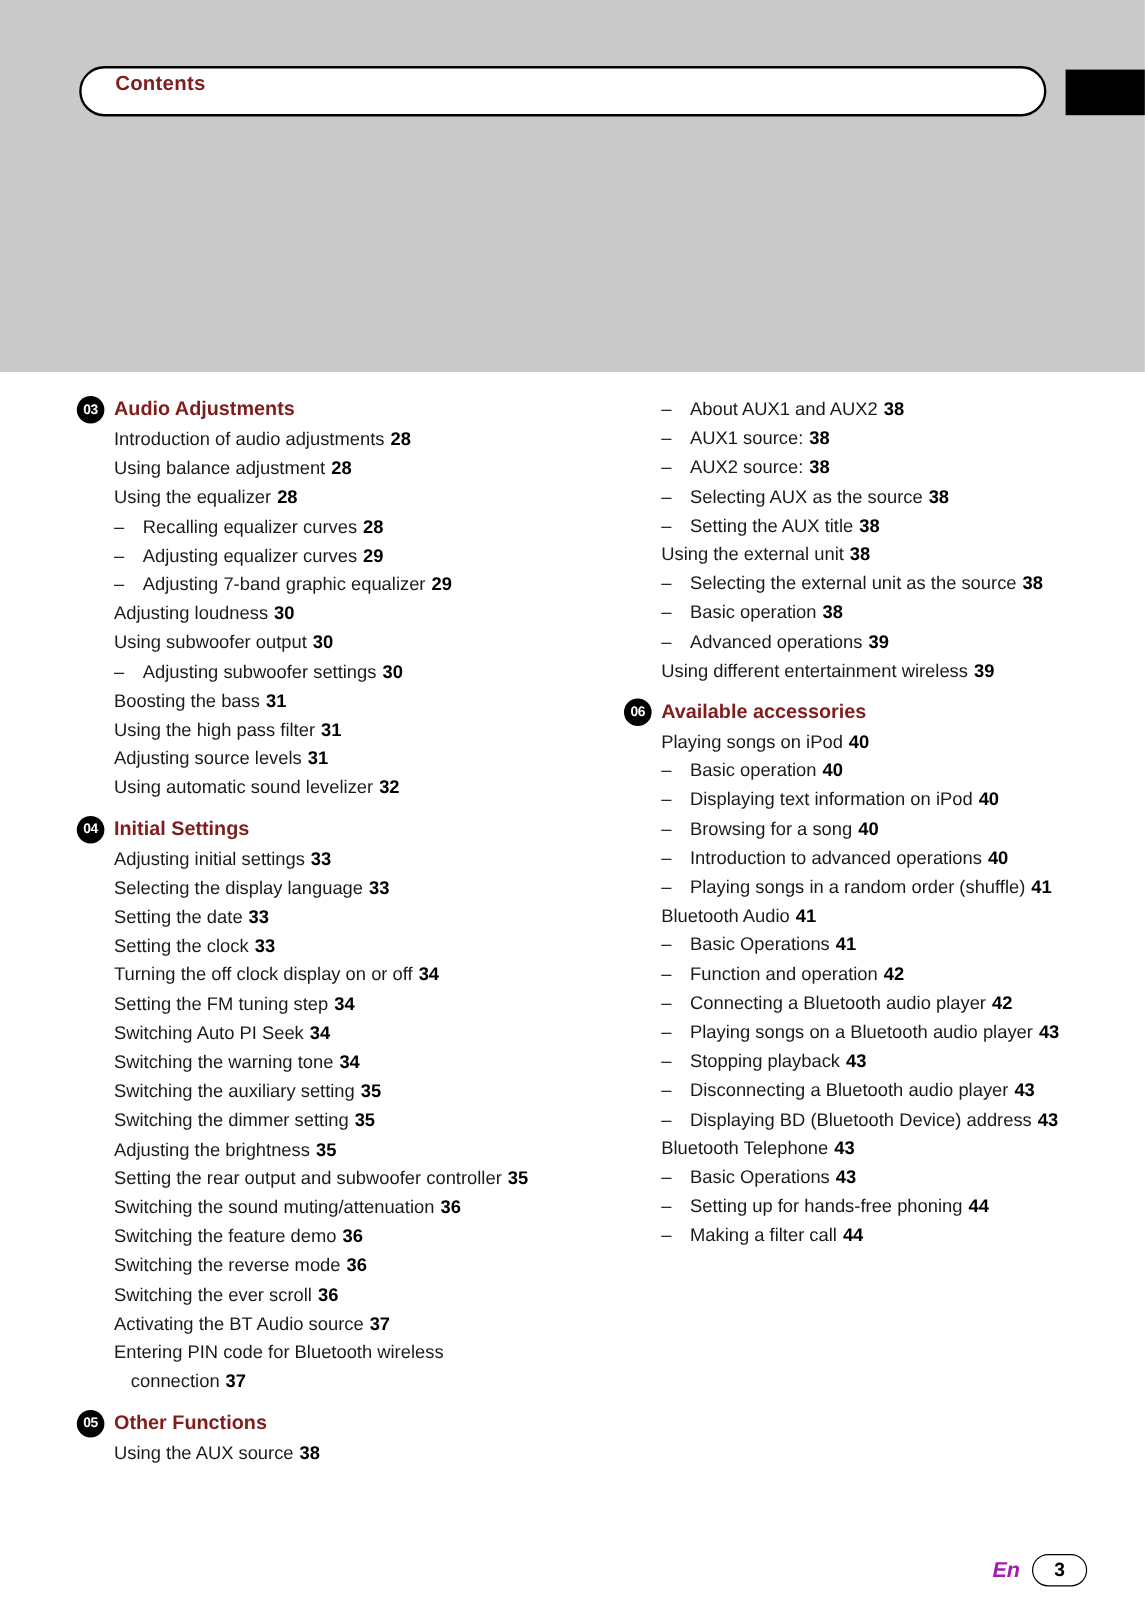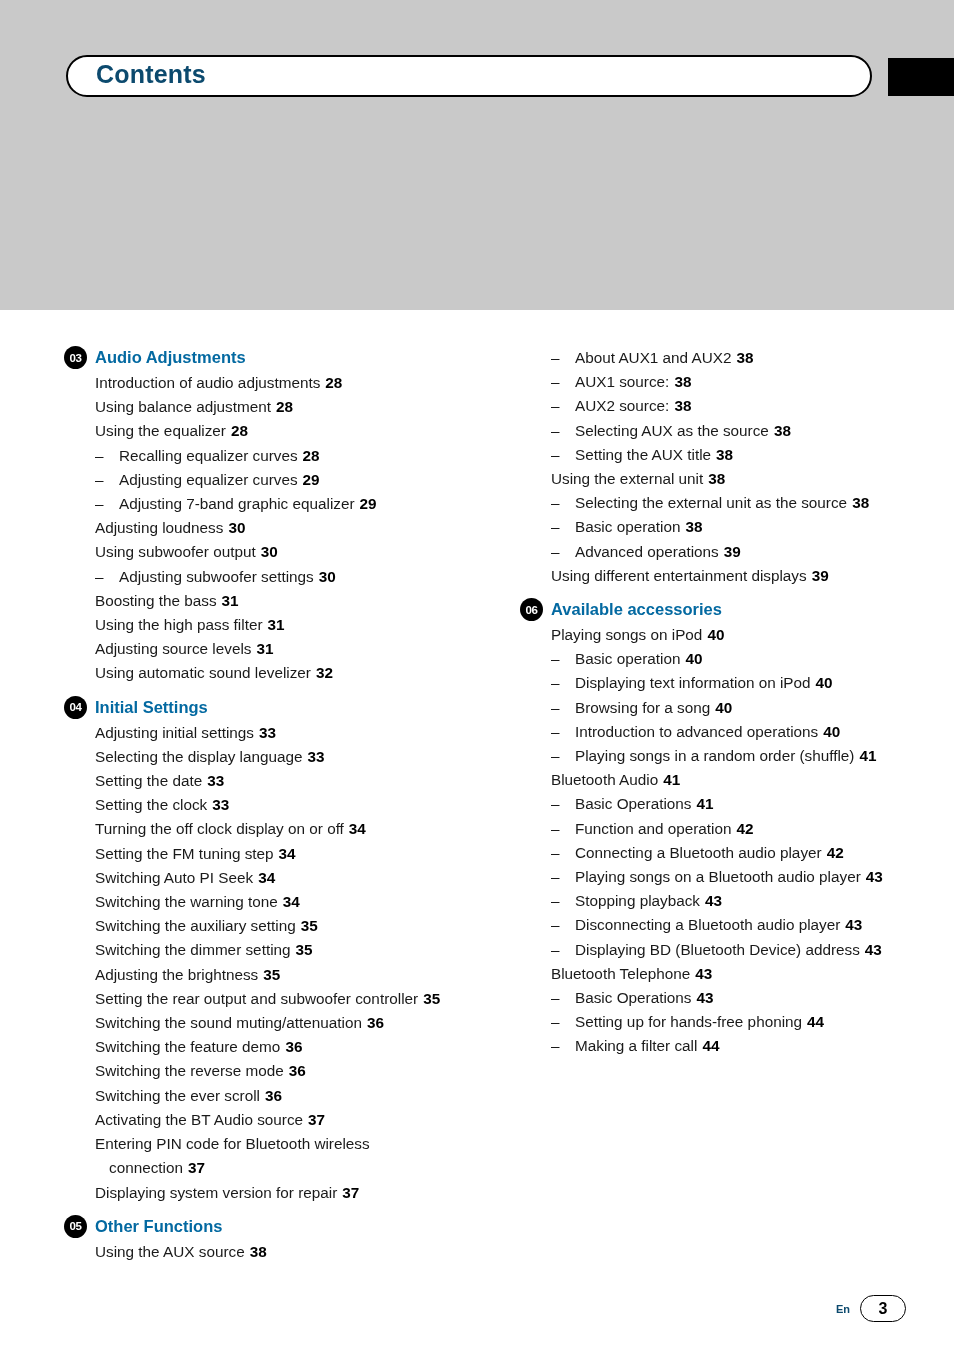--- a/index.html
+++ b/index.html
@@ -24,41 +24,41 @@
     position: absolute;
     left: 66px; top: 55px;
     width: 806px; height: 42px;
     border: 2px solid #000;
     border-radius: 21px;
     background: #ffffff;
   }
   .title-text {
     position: absolute;
     left: 96px; top: 60px;
-    font-size: 25px;
-    font-weight: bold;
-    color: #0c4a6e;
+    font-size: 17px;
+    font-weight: bold;
+    color: #7f1d1d;
     letter-spacing: 0.2px;
   }
   .corner-black {
     position: absolute;
     right: 0; top: 58px;
     width: 66px; height: 38px;
     background: #000;
   }
 
   
   .columns {
     position: absolute;
     left: 0; top: 330px;
     width: 954px;
   }
   .col {
     position: absolute;
-    top: 16px;
+    top: 0;
     width: 390px;
   }
   .col-left { left: 64px; }
   .col-right { left: 520px; }
 
   
   .chapter {
     display: flex;
     align-items: center;
     margin-top: 10px;
@@ -75,21 +75,21 @@
     display: flex;
     align-items: center;
     justify-content: center;
     flex: 0 0 auto;
     margin-right: 8px;
     letter-spacing: -0.3px;
   }
   .chapter-title {
     font-size: 16.5px;
     font-weight: bold;
-    color: #0369a1;
+    color: #7f1d1d;
   }
 
   
   .entry {
     font-size: 15.3px;
     color: #1a1a1a;
     line-height: 24.2px;
     padding-left: 31px;
     text-indent: -0px;
     position: relative;
@@ -110,24 +110,25 @@
   .dash { display: inline-block; width: 24px; text-indent: 0; }
 
   
   .footer {
     position: absolute;
     right: 48px; bottom: 30px;
     display: flex;
     align-items: center;
   }
   .footer-en {
-    font-size: 11px;
-    font-weight: bold;
-    color: #0c4a6e;
+    font-size: 18px;
+    font-weight: bold;
+    color: #a21caf;
     margin-right: 10px;
+    font-style: italic;
   }
   .footer-page {
     width: 46px; height: 27px;
     border: 1.6px solid #000;
     border-radius: 14px;
     display: flex;
     align-items: center;
     justify-content: center;
     font-size: 16px;
     font-weight: bold;
@@ -240,23 +241,20 @@
       </div>
       <div class="entry lvl1">
         <span class="cont"><span class="txt">Switching the ever scroll</span><span class="pg">36</span></span>
       </div>
       <div class="entry lvl1">
         <span class="cont"><span class="txt">Activating the BT Audio source</span><span class="pg">37</span></span>
       </div>
       <div class="entry lvl1">
         <span class="cont"><span class="txt">Entering PIN code for Bluetooth wireless connection</span><span class="pg">37</span></span>
       </div>
-      <div class="entry lvl1">
-        <span class="cont"><span class="txt">Displaying system version for repair</span><span class="pg">37</span></span>
-      </div>
       <div class="chapter">
         <div class="chapter-num">05</div>
         <div class="chapter-title">Other Functions</div>
       </div>
       <div class="entry lvl1">
         <span class="cont"><span class="txt">Using the AUX source</span><span class="pg">38</span></span>
       </div>
     </div>
   <div class="col col-right">
       <div class="entry lvl2">
@@ -280,21 +278,21 @@
       <div class="entry lvl2">
         <span class="cont"><span class="dash">–</span><span class="txt">Selecting the external unit as the source</span><span class="pg">38</span></span>
       </div>
       <div class="entry lvl2">
         <span class="cont"><span class="dash">–</span><span class="txt">Basic operation</span><span class="pg">38</span></span>
       </div>
       <div class="entry lvl2">
         <span class="cont"><span class="dash">–</span><span class="txt">Advanced operations</span><span class="pg">39</span></span>
       </div>
       <div class="entry lvl1">
-        <span class="cont"><span class="txt">Using different entertainment displays</span><span class="pg">39</span></span>
+        <span class="cont"><span class="txt">Using different entertainment wireless</span><span class="pg">39</span></span>
       </div>
       <div class="chapter">
         <div class="chapter-num">06</div>
         <div class="chapter-title">Available accessories</div>
       </div>
       <div class="entry lvl1">
         <span class="cont"><span class="txt">Playing songs on iPod</span><span class="pg">40</span></span>
       </div>
       <div class="entry lvl2">
         <span class="cont"><span class="dash">–</span><span class="txt">Basic operation</span><span class="pg">40</span></span>

